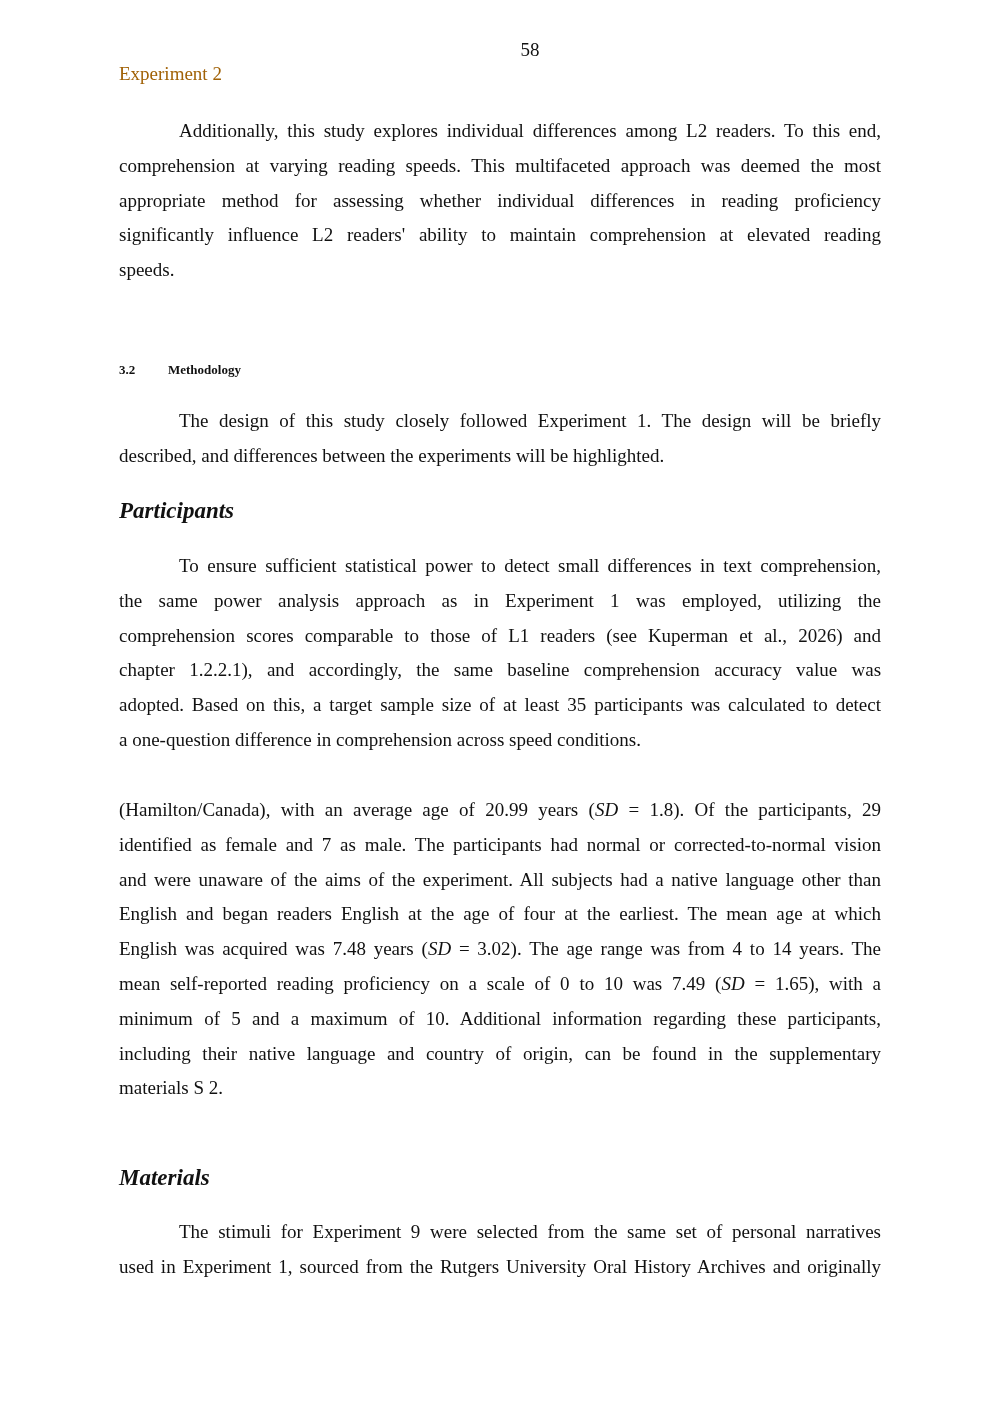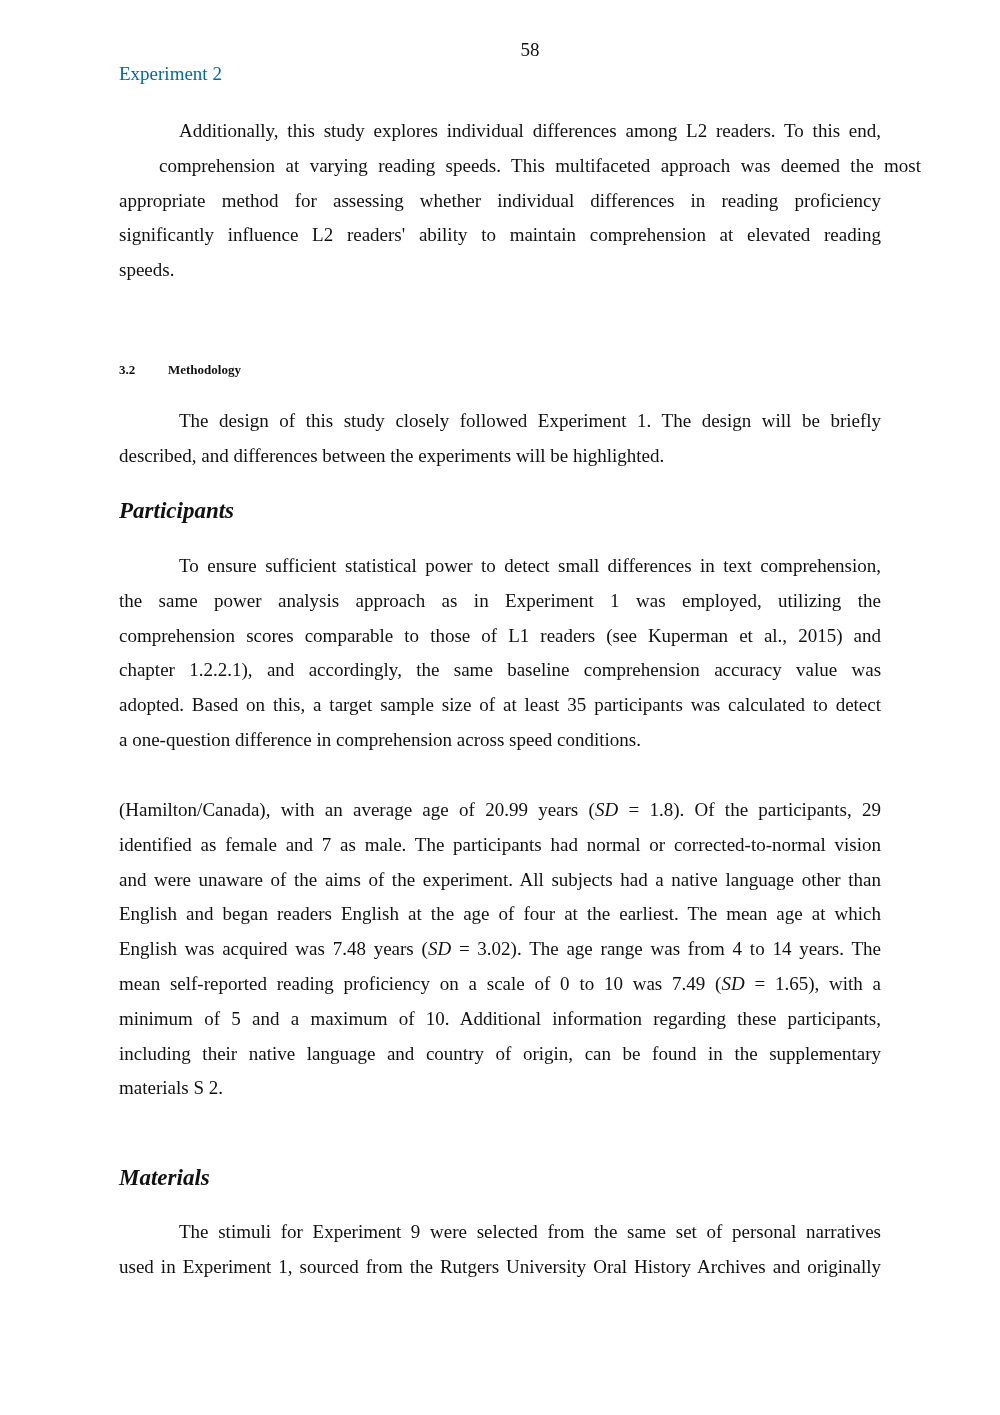--- a/index.html
+++ b/index.html
@@ -25,21 +25,21 @@
       line-height: 24px;
       margin-left: 60px;
       width: 940px;
     }
     .running-header {
       position: absolute;
       top: 62px;
       left: 119px;
       font-size: 19px;
       line-height: 24px;
-      color: #0369a1;
+      color: #a16207;
     }
     .content {
       position: absolute;
       left: 119px;
       width: 762px;
       top: 0;
     }
     .para {
       position: absolute;
       left: 0;
@@ -88,41 +88,41 @@
 </head>
 <body>
 
 <div class="page-number">58</div>
 <div class="running-header">Experiment 2</div>
 
 <div class="content">
 
   <div class="para" style="top:114px;">
     <span class="line indent" style="white-space: nowrap; display: block; word-spacing: 4.06px;">Additionally, this study explores individual differences among L2 readers. To this end,</span>
-    <span class="line" style="white-space: nowrap; display: block; word-spacing: 5.7px; margin-left: 40px;">comprehension at varying reading speeds. This multifaceted approach was deemed the most</span>
+    <span class="line" style="white-space: nowrap; display: block; word-spacing: 5.7px;">comprehension at varying reading speeds. This multifaceted approach was deemed the most</span>
     <span class="line" style="white-space: nowrap; display: block; word-spacing: 11.37px;">appropriate method for assessing whether individual differences in reading proficiency</span>
     <span class="line" style="white-space: nowrap; display: block; word-spacing: 8.96px;">significantly influence L2 readers' ability to maintain comprehension at elevated reading</span>
     <span class="line last">speeds.</span>
   </div>
 
   <h2 class="heading" style="top:358px;">
     <span class="num">3.2</span><span>Methodology</span>
   </h2>
 
   <div class="para" style="top:404px;">
     <span class="line indent" style="white-space: nowrap; display: block; word-spacing: 5.81px;">The design of this study closely followed Experiment 1. The design will be briefly</span>
     <span class="line last">described, and differences between the experiments will be highlighted.</span>
   </div>
 
   <h3 class="subheading" style="top:499px;">Participants</h3>
 
   <div class="para" style="top:549px;">
     <span class="line indent" style="white-space: nowrap; display: block; word-spacing: 3.66px;">To ensure sufficient statistical power to detect small differences in text comprehension,</span>
     <span class="line" style="white-space: nowrap; display: block; word-spacing: 11.66px;">the same power analysis approach as in Experiment 1 was employed, utilizing the</span>
-    <span class="line" style="white-space: nowrap; display: block; word-spacing: 6.3px;">comprehension scores comparable to those of L1 readers (see Kuperman et al., 2015) and</span>
+    <span class="line" style="white-space: nowrap; display: block; word-spacing: 6.3px;">comprehension scores comparable to those of L1 readers (see Kuperman et al., 2026) and</span>
     <span class="line" style="white-space: nowrap; display: block; word-spacing: 9.59px;">chapter 1.2.2.1), and accordingly, the same baseline comprehension accuracy value was</span>
     <span class="line" style="white-space: nowrap; display: block; word-spacing: 3.13px;">adopted. Based on this, a target sample size of at least 35 participants was calculated to detect</span>
     <span class="line last">a one-question difference in comprehension across speed conditions.</span>
   </div>
 
   <div class="para" style="top:793px;">
     <span class="line" style="white-space: nowrap; display: block; word-spacing: 5.54px;"><span>(Hamilton/Canada), with an average age of 20.99 years (</span><em>SD</em><span> = 1.8). Of the participants, 29</span></span>
     <span class="line" style="white-space: nowrap; display: block; word-spacing: 4.02px;">identified as female and 7 as male. The participants had normal or corrected-to-normal vision</span>
     <span class="line" style="white-space: nowrap; display: block; word-spacing: 2.88px;">and were unaware of the aims of the experiment. All subjects had a native language other than</span>
     <span class="line" style="white-space: nowrap; display: block; word-spacing: 3.88px;">English and began readers English at the age of four at the earliest. The mean age at which</span>

